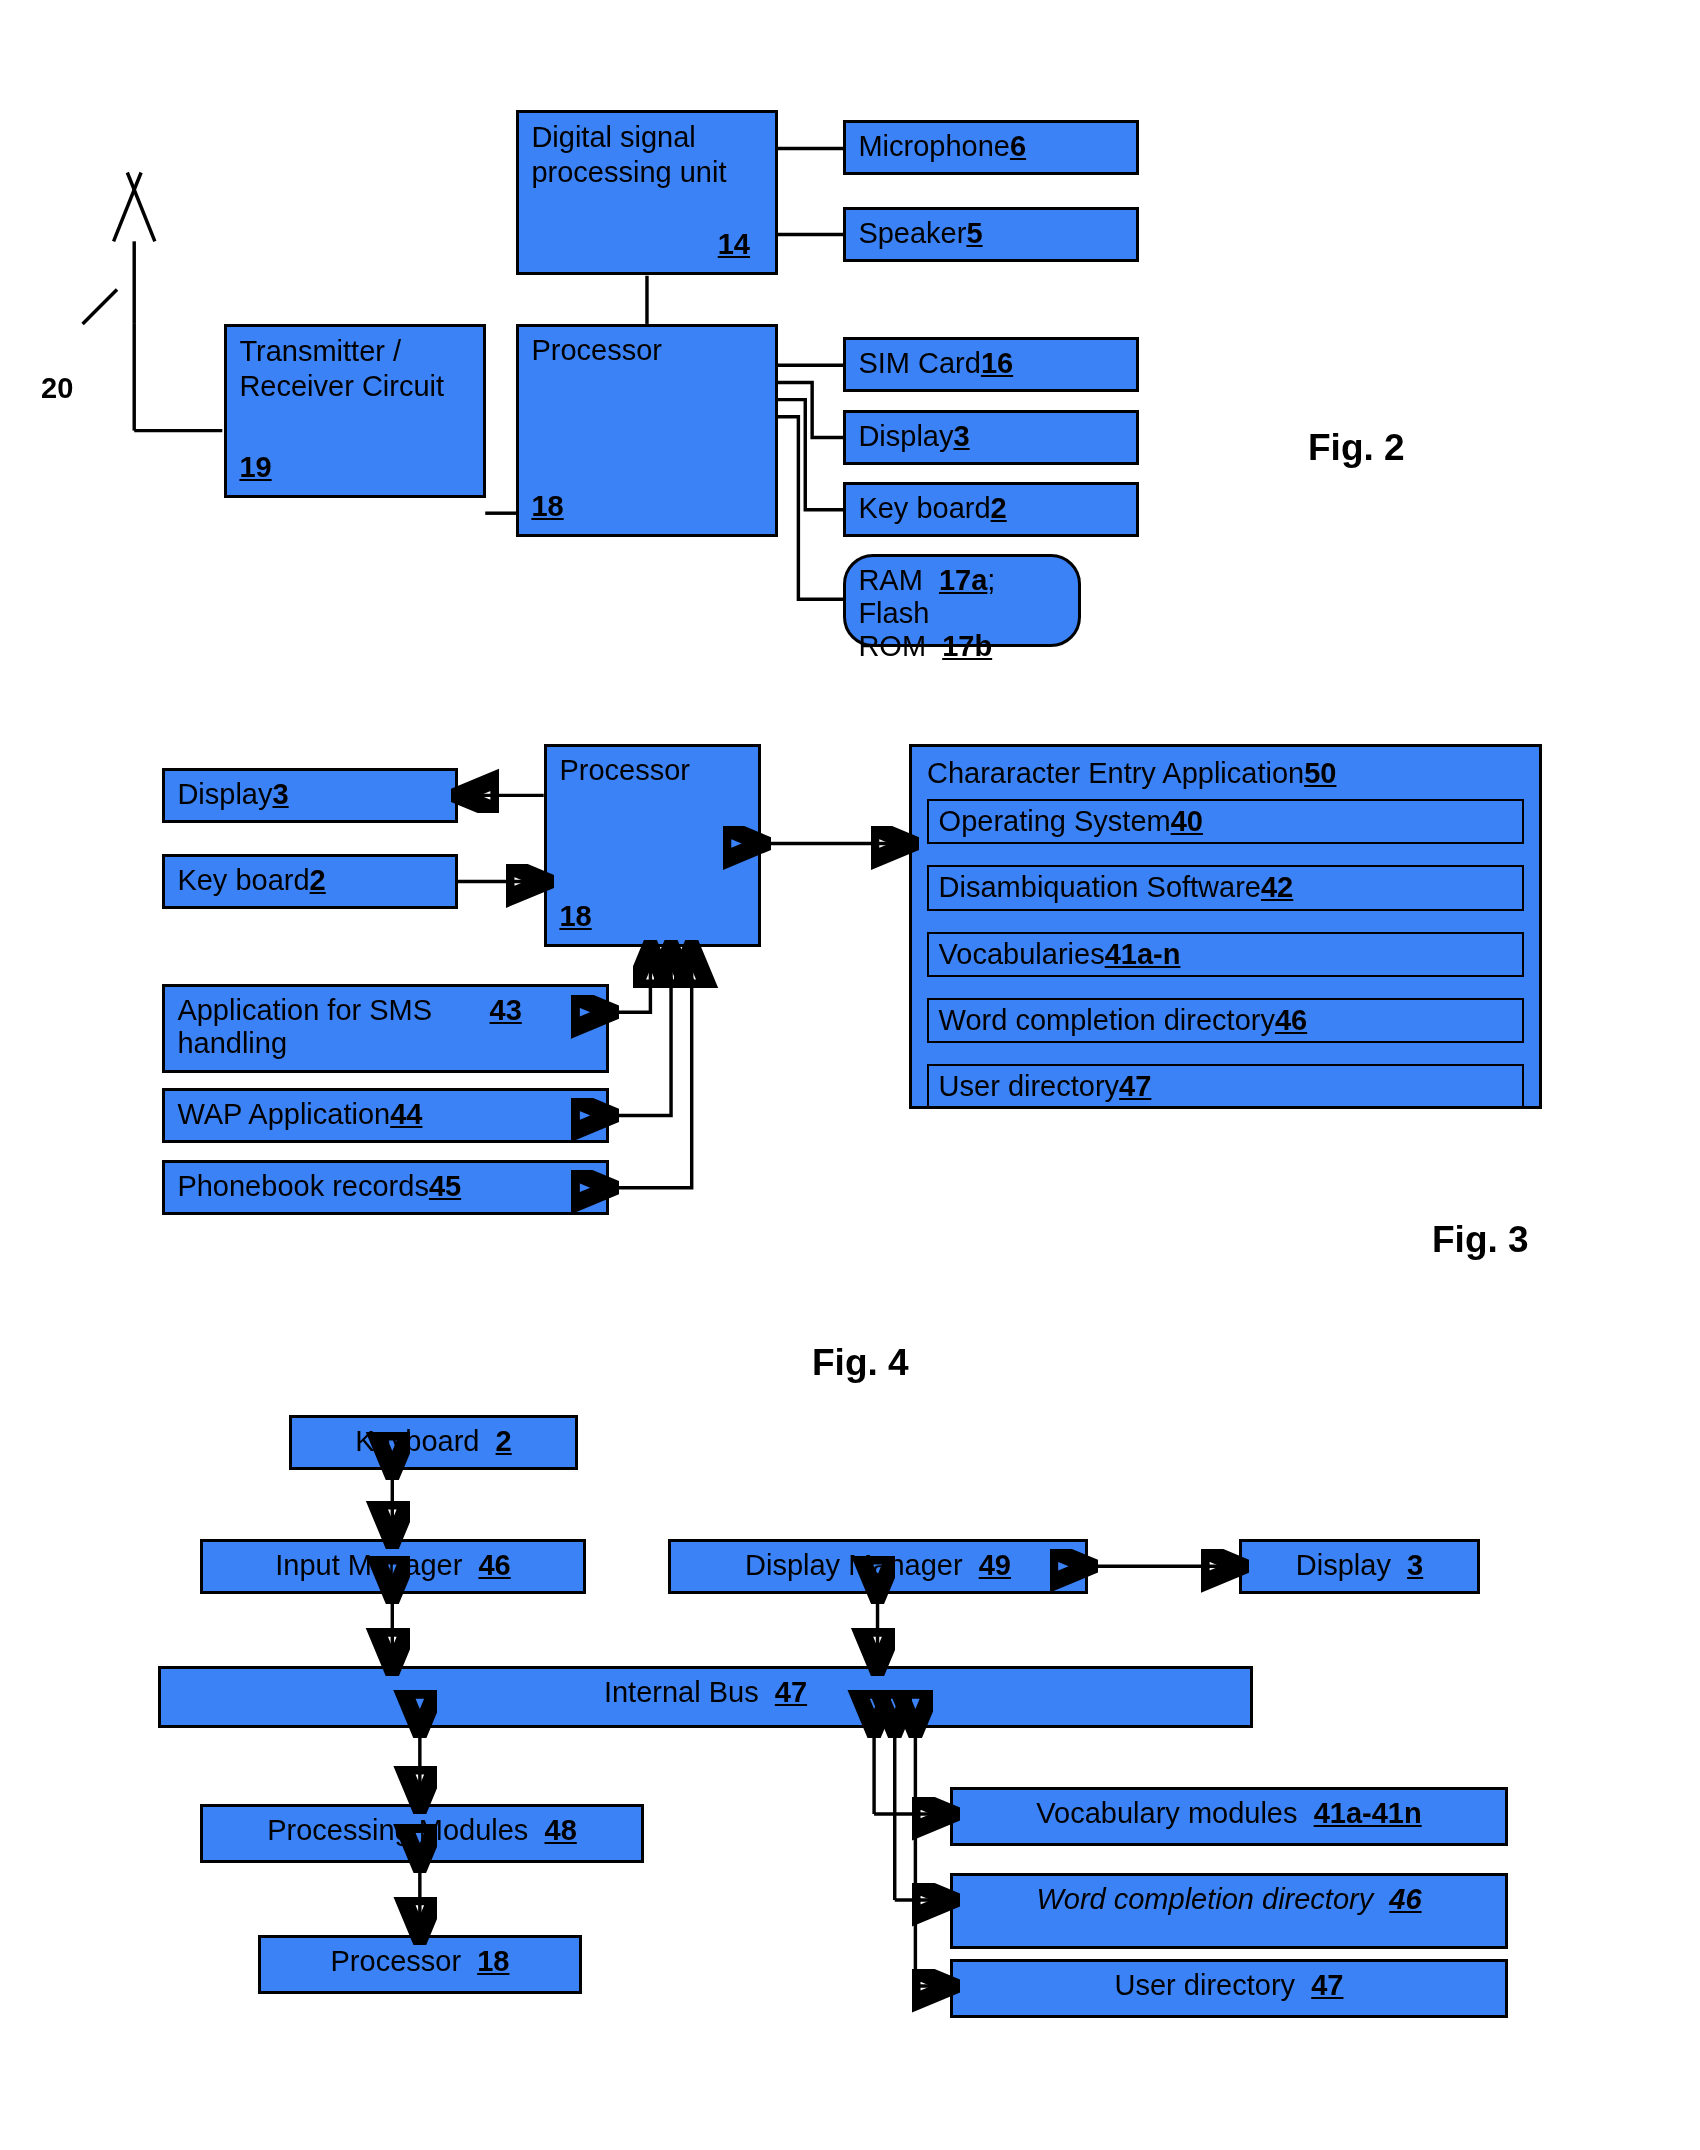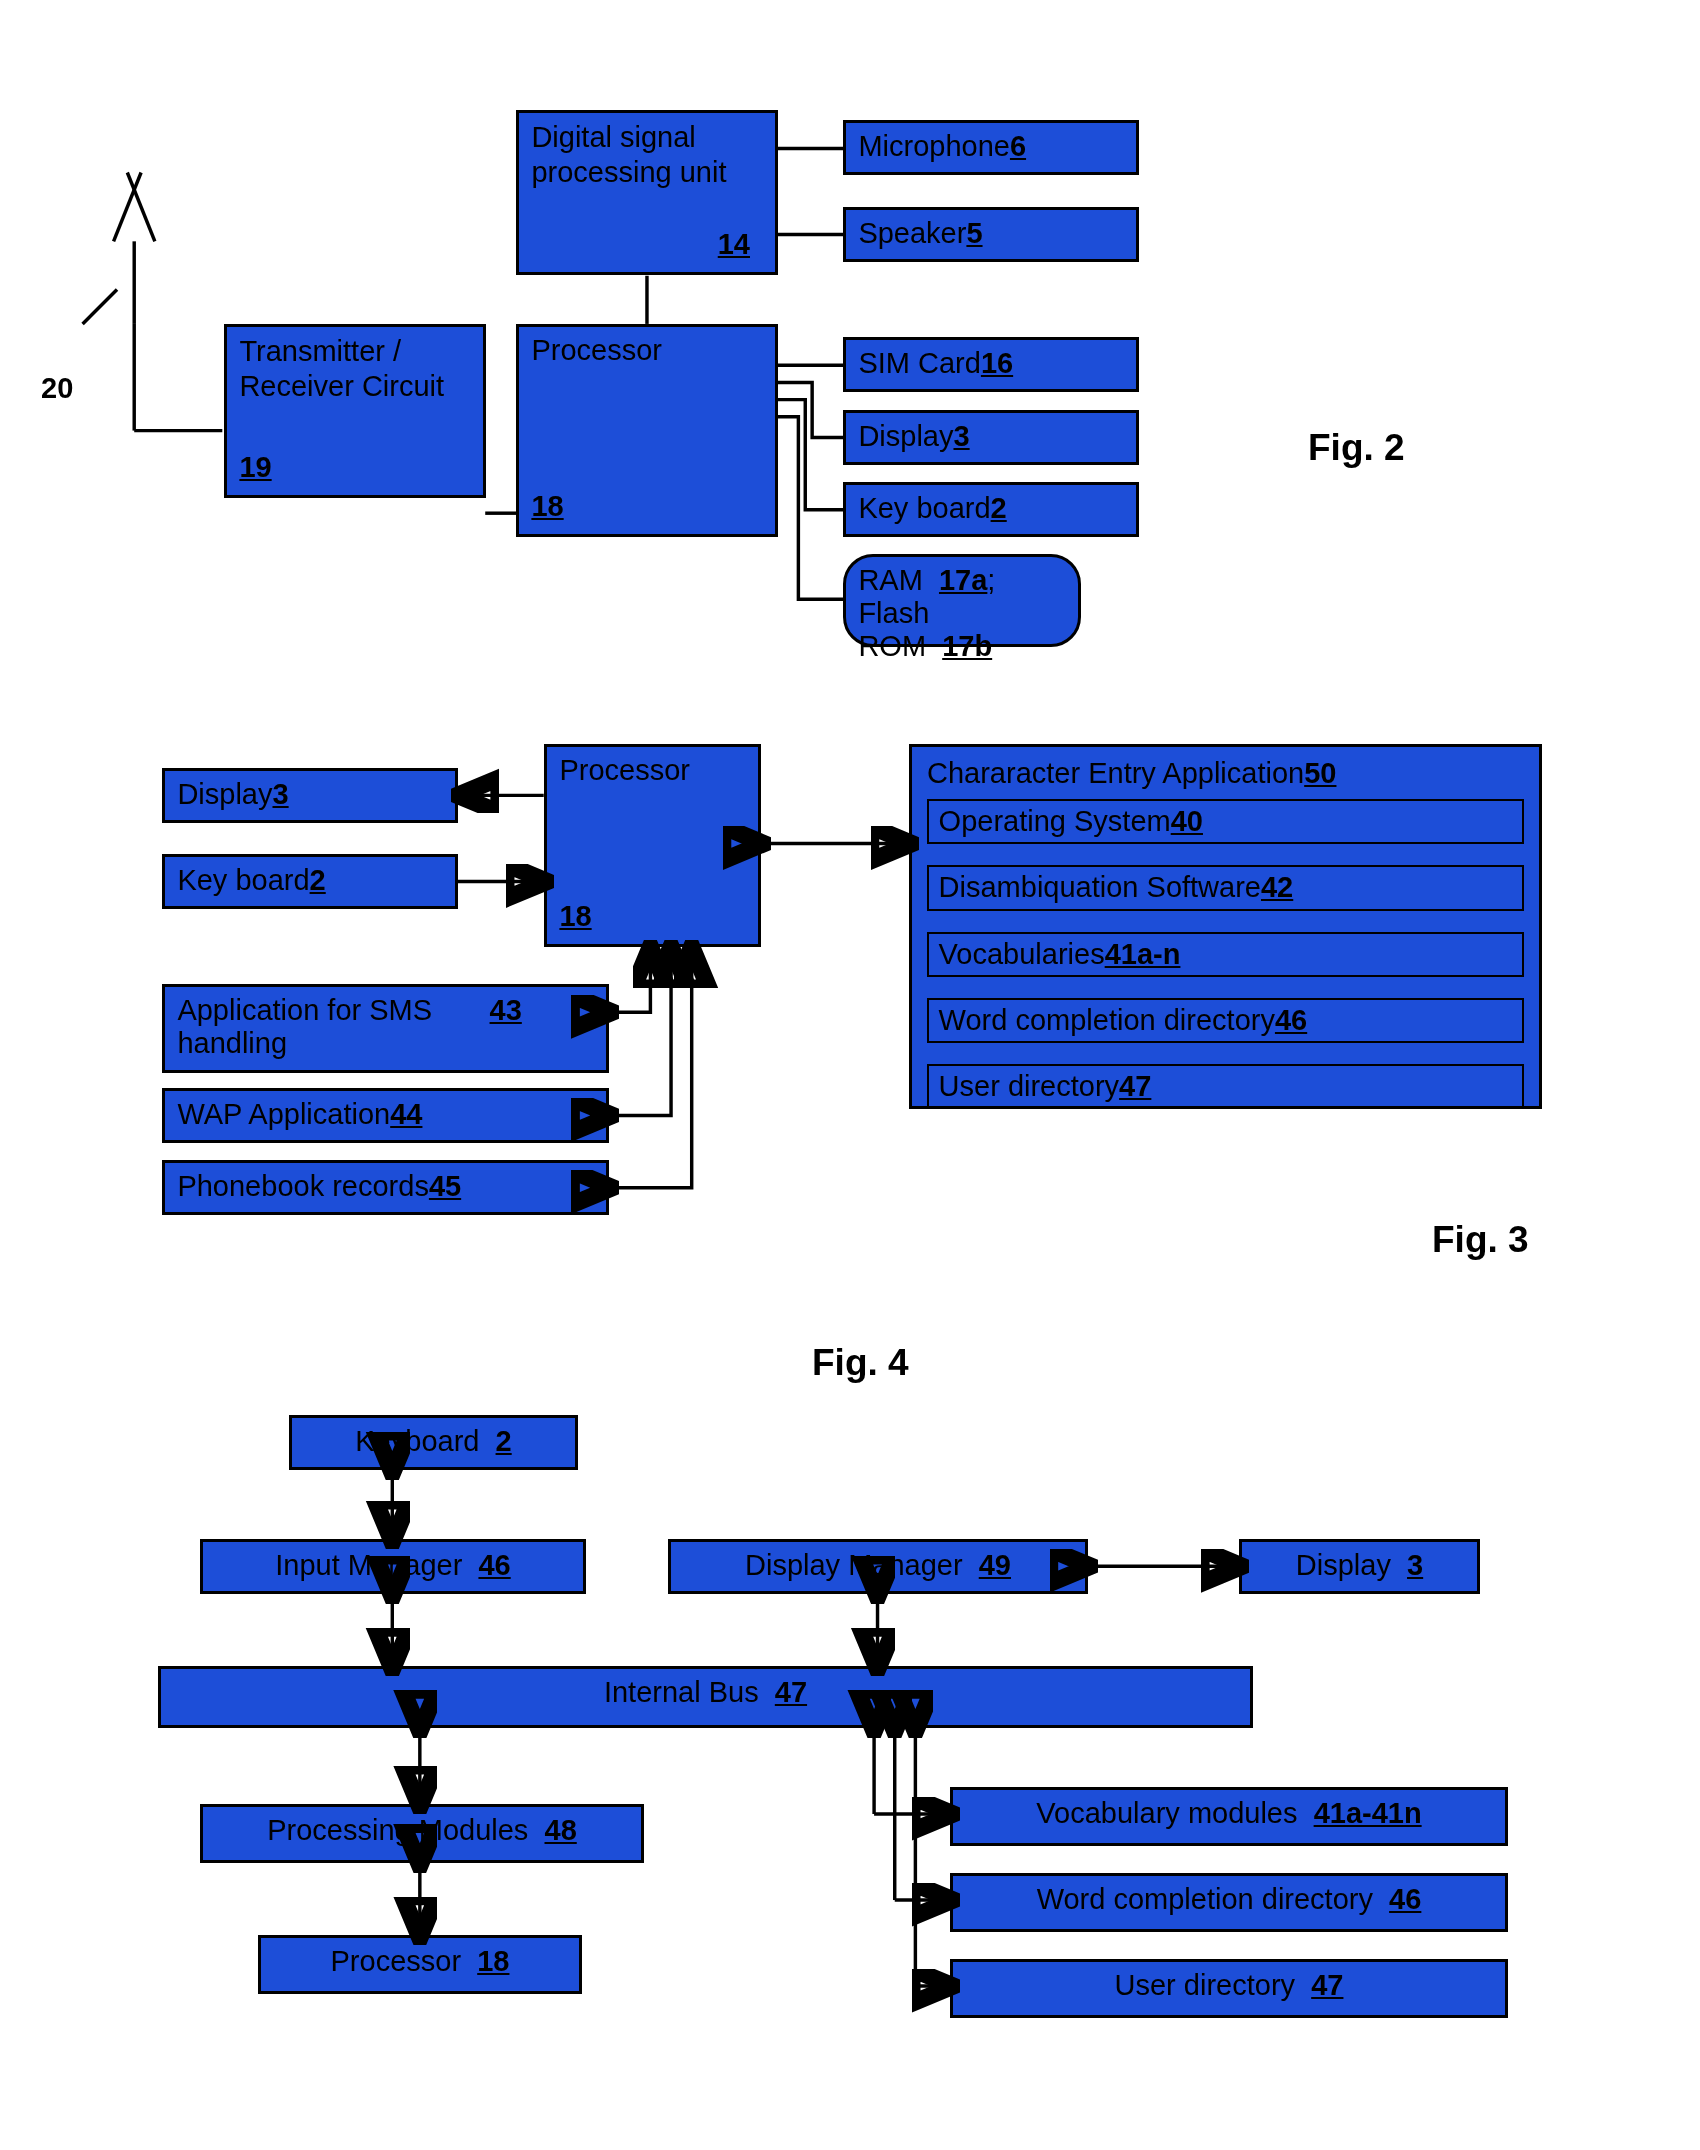--- a/index.html
+++ b/index.html
@@ -8,21 +8,21 @@
     height: 2151px;
     background: #fff;
     font-family: Arial, Helvetica, sans-serif;
     font-size: 29px;
     color: #000;
     position: relative;
   }
   .box {
     position: absolute;
     border: 3.4px solid #000;
-    background: #1d4ed8;
+    background: #3b82f6;
     padding: 6.9px 12.4px;
   }
   .num {
     text-decoration: underline;
     font-weight: bold;
   }
   .label {
     position: absolute;
     margin-top: 48px;
   }
@@ -256,21 +256,21 @@
 </div>
 
 <div class="box" style="left:258px; top:1935px; width:324px; height:59px; text-align:center;">
   <span>Processor</span>&nbsp;&nbsp;<span class="num">18</span>
 </div>
 
 <div class="box" style="left:950px; top:1787px; width:558px; height:59px; text-align:center;">
   <span>Vocabulary modules</span>&nbsp;&nbsp;<span class="num">41a-41n</span>
 </div>
 
-<div class="box" style="left:950px; top:1873px; width:558px; height:59px; text-align:center;">
+<div class="box" style="left:950px; top:1873px; width:558px; height:76px; text-align:center;font-style:italic;">
   <span>Word completion directory</span>&nbsp;&nbsp;<span class="num">46</span>
 </div>
 
 <div class="box" style="left:950px; top:1959px; width:558px; height:59px; text-align:center;">
   <span>User directory</span>&nbsp;&nbsp;<span class="num">47</span>
 </div>
 
 <svg class="wires" viewBox="0 0 2470 3124" width="1700" height="2151">
 
   <line x1="570" y1="2135" x2="570" y2="2235" marker-start="url(#ah)" marker-end="url(#ah)"></line>

